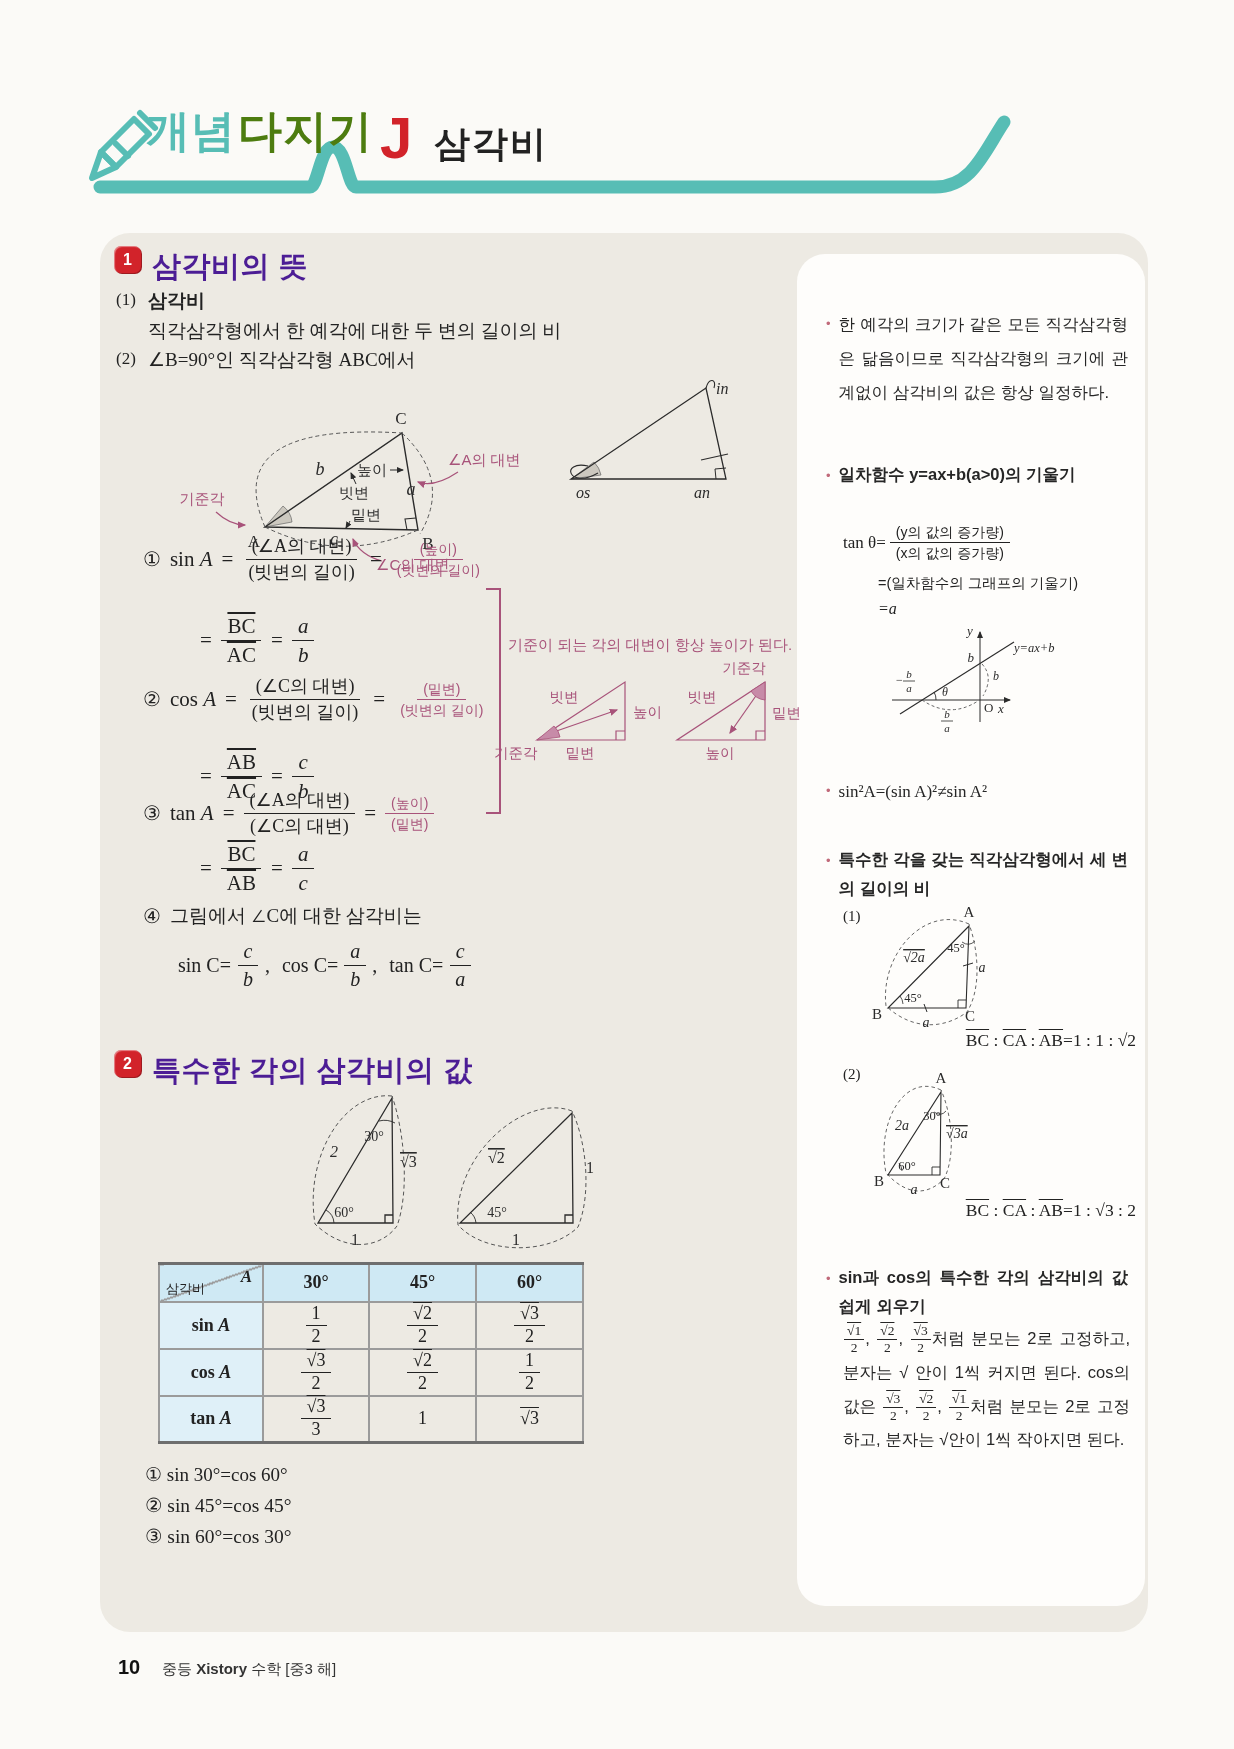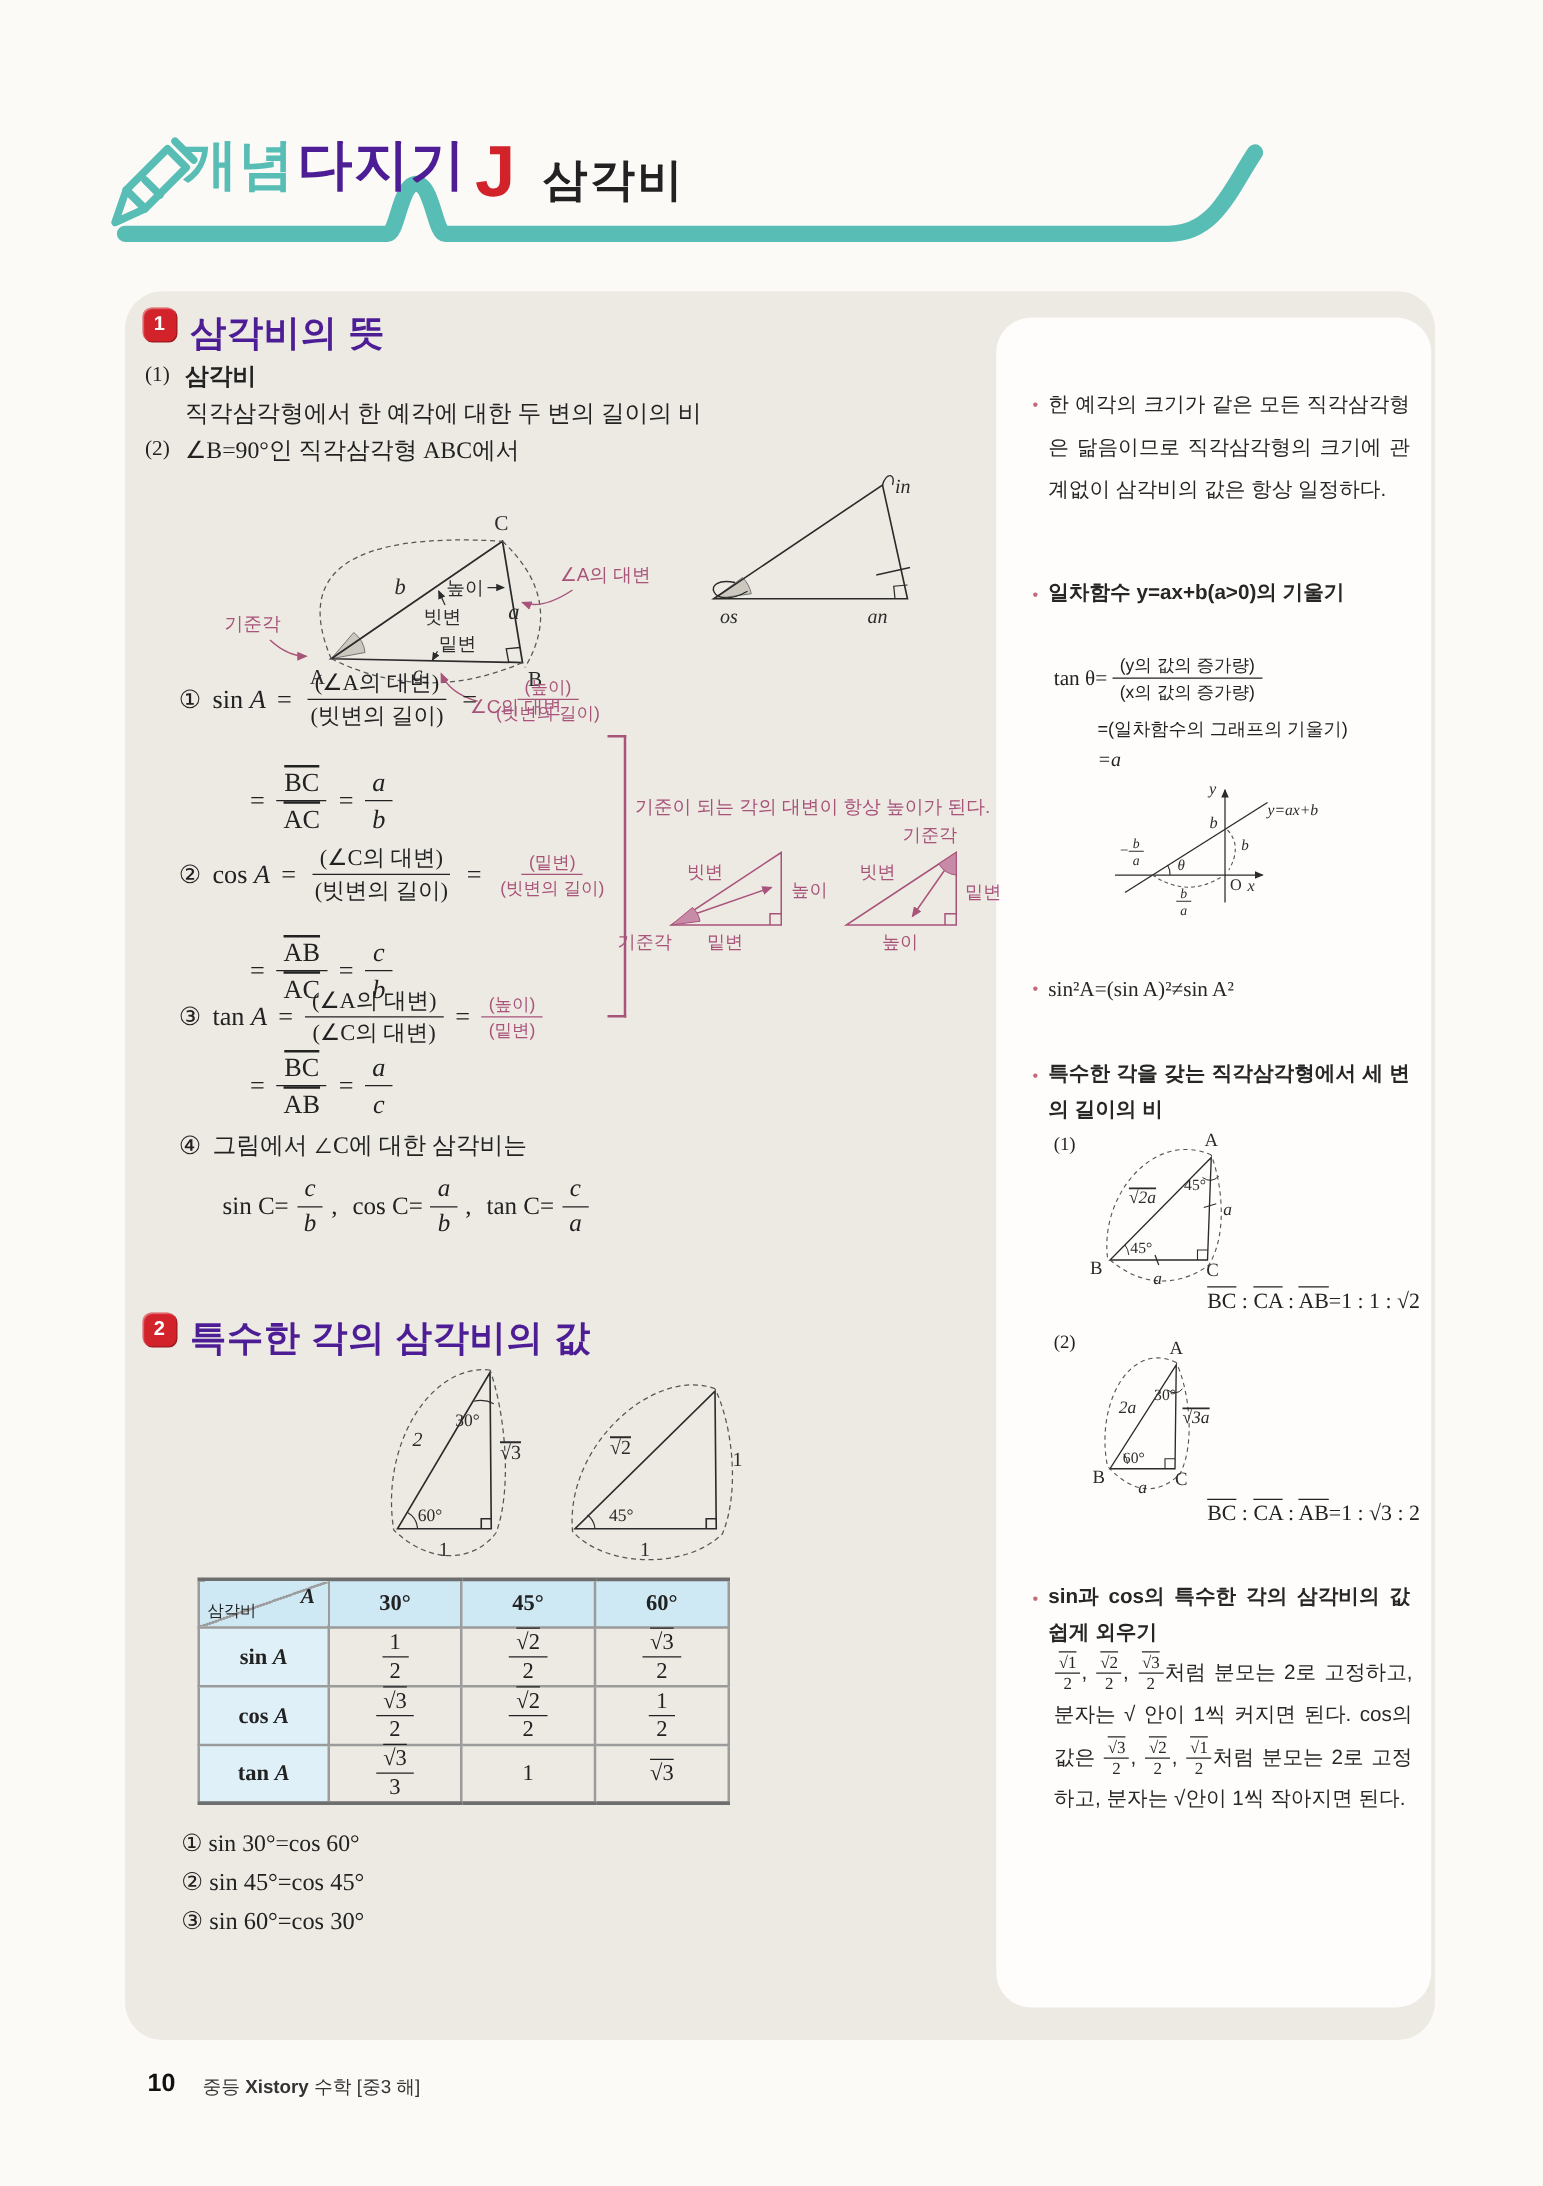--- a/index.html
+++ b/index.html
@@ -11,21 +11,21 @@
   .it{font-style:italic;}
   .b{font-weight:bold;}
   .pink{color:#a8537a;}
   .ov{text-decoration:overline;}
   .sq{text-decoration:overline;}
   
   .panel-main{left:100px;top:233px;width:1048px;height:1399px;background:#edeae3;border-radius:30px;}
   .panel-side{left:797px;top:254px;width:348px;height:1352px;background:#fefdfb;border-radius:28px;}
   
   .brand1{left:146px;top:102px;font-size:44px;font-weight:bold;color:#57bdb5;letter-spacing:1px;}
-  .brand2{left:238px;top:102px;font-size:44px;font-weight:bold;color:#4c1d95;letter-spacing:1px;text-align:right;}
+  .brand2{left:238px;top:102px;font-size:44px;font-weight:bold;color:#4d7c0f;letter-spacing:1px;text-align:right;}
   .chapJ{left:380px;top:104px;font-size:58px;font-weight:bold;color:#d2232a;}
   .chapT{left:434px;top:120px;font-size:36px;font-weight:bold;color:#222;letter-spacing:2px;}
   
   .badge{width:27px;height:27px;border-radius:7px;background:#d2232a;color:#fff;font-weight:bold;
          font-size:16px;display:flex;align-items:center;justify-content:center;
          box-shadow:inset 1px 1px 1px rgba(255,255,255,.45), 1px 1px 0 #9e1a1f;}
   .sect-title{font-size:29px;font-weight:bold;color:#4c1d95;letter-spacing:.5px;}
   .body-serif{font-family:"Liberation Serif",serif;font-size:19px;color:#222;}
   
   .frow{display:flex;align-items:center;gap:9px;font-family:"Liberation Serif",serif;font-size:21px;color:#222;}

